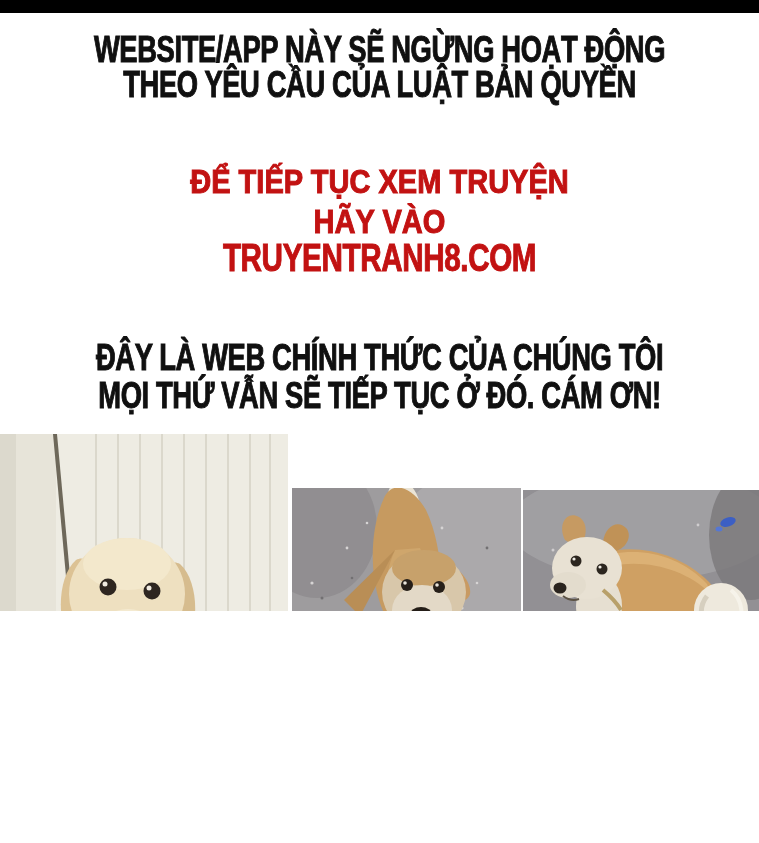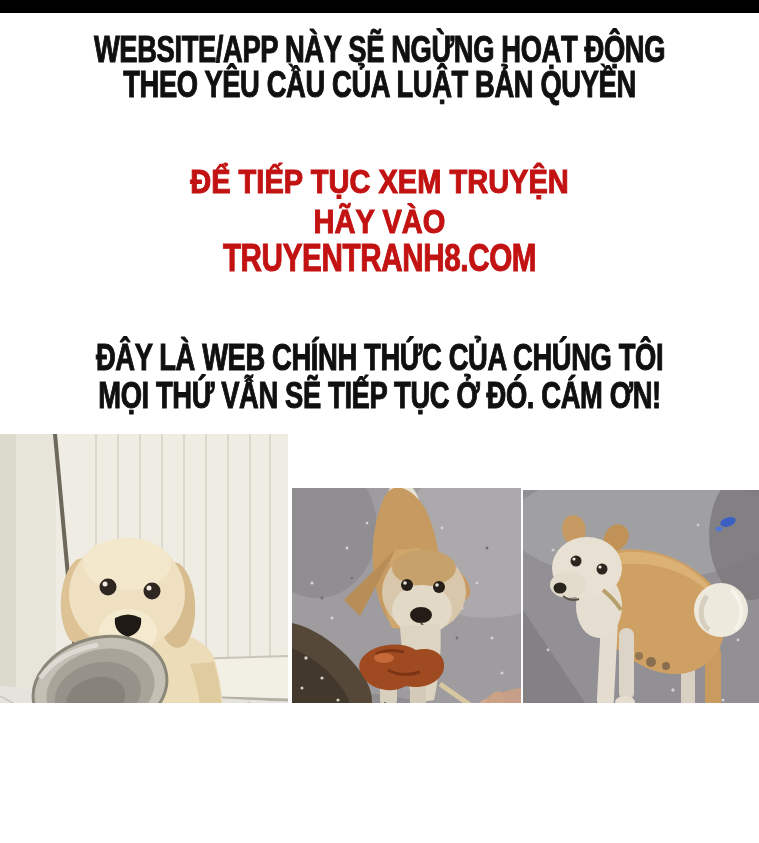--- a/index.html
+++ b/index.html
@@ -1,17 +1,17 @@
 <!DOCTYPE html>
 <html style="--color-page: #ffffff; --color-bar: #000000; --color-text: #101010; --color-red: #c21212;"><head>
 <meta charset="utf-8">
 <style>
   html,body { margin:0; padding:0; }
   .canvas {
-    position:relative; width:759px; height:703px;
+    position:relative; width:759px; height:611px;
     background: var(--color-page, #ffffff);
     overflow:hidden;
     font-family:"Liberation Sans", sans-serif;
   }
   .bar { position:absolute; left:0; width:759px; background: var(--color-bar, #000); }
   .bar.top { top:0; height:13px; }
   .bar.bottom { top:833px; height:10px; }
 
   .txt-line {
     position:absolute; left:0; width:759px; text-align:center;

